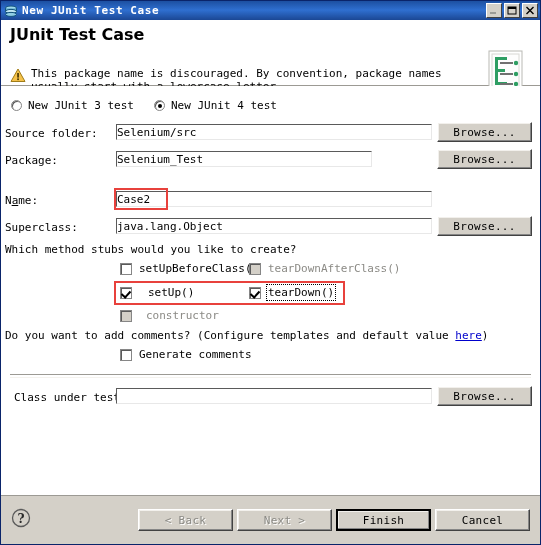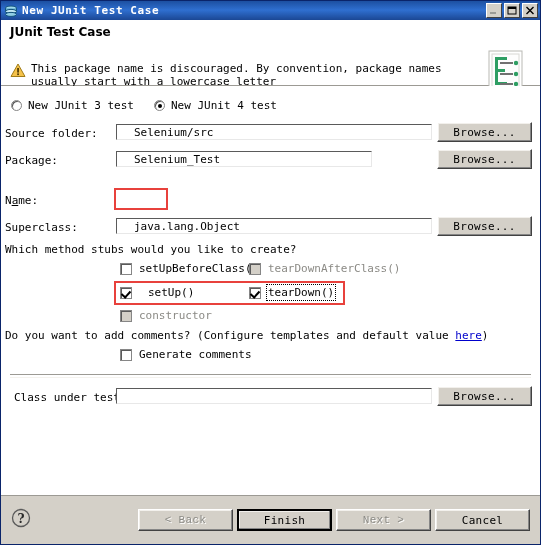--- a/index.html
+++ b/index.html
@@ -29,51 +29,51 @@
   }
   .tb-btn.dis{color:#808080;}
   .tb-btn svg{display:block;}
   
   .header{
     background:#ffffff;border-bottom:1px solid #9c9a94;
     height:66px;box-sizing:border-box;position:relative;padding:5px 8px 0 9px;
   }
   .header h1{
     margin:0;font-family:"DejaVu Sans","Liberation Sans",sans-serif;
-    font-size:12px;font-weight:bold;color:#000;letter-spacing:0px;
+    font-size:16px;font-weight:bold;color:#000;letter-spacing:0px;
   }
   .hdr-msg{display:flex;margin-top:23px;gap:5px;align-items:flex-start;}
   .warn-icon{flex:0 0 auto;margin-top:1px;}
   .hdr-msg-text{
     font-size:11px;line-height:13px;color:#000;max-width:420px;
     font-family:"DejaVu Sans Mono","Liberation Mono",monospace;
   }
   .hdr-art{position:absolute;right:10px;top:30px;}
   
   .body{position:relative;background:#ffffff;height:429px;box-sizing:border-box;
         padding:0 9px;}
   .lbl{font-size:11px;color:#000;font-family:"DejaVu Sans Mono","Liberation Mono",monospace;white-space:nowrap;}
   .lbl.dis{color:#8b8a85;}
   .u{text-decoration:underline;}
   .row{display:flex;align-items:center;position:absolute;}
   .field{
     background:#ffffff;border:1px solid #868686;border-top-color:#5a5a5a;
     border-left-color:#5a5a5a;border-right-color:#e8e8e8;border-bottom-color:#e8e8e8;
     height:16px;box-sizing:border-box;font-size:11px;color:#000;
-    padding:1px 2px 0 17px;line-height:14px;overflow:hidden;white-space:nowrap;
+    padding:1px 2px 0 0;line-height:14px;overflow:hidden;white-space:nowrap;
     font-family:"DejaVu Sans Mono","Liberation Mono",monospace;
   }
   .btn{
     background:#d4d0c8;border:1px solid #ffffff;border-right-color:#424242;
     border-bottom-color:#424242;box-shadow:inset -1px -1px 0 #868686, inset 1px 1px 0 #f2f0ec;
     font-size:11px;color:#000;height:20px;display:flex;align-items:center;justify-content:center;
     box-sizing:border-box;font-family:"DejaVu Sans Mono","Liberation Mono",monospace;
     letter-spacing:.3px;
   }
-  .btn.dis{color:#8b8a85;text-shadow:1px 1px 0 #ffffff;font-family:Liberation Mono, monospace;}
+  .btn.dis{color:#8b8a85;text-shadow:1px 1px 0 #ffffff;}
   .btn.default{border:2px solid #000000;box-shadow:none;}
   .btn.default .inner{
     width:100%;height:100%;display:flex;align-items:center;justify-content:center;
     box-shadow:inset -1px -1px 0 #868686, inset 1px 1px 0 #f2f0ec;box-sizing:border-box;
   }
   
   .radio{
     width:11px;height:11px;border-radius:50%;background:#fff;
     border:1px solid #868686;box-shadow:inset 1px 1px 0 #5a5a5a, 1px 1px 0 #ffffff;
     box-sizing:border-box;position:relative;flex:0 0 auto;
@@ -186,20 +186,21 @@
 
     <div class="lbl" style="position:absolute;left:4px;top:41px;">Source folder:</div>
     <div class="field" style="position:absolute;left:115px;top:38px;width:316px;">Selenium/src</div>
     <div class="btn" style="position:absolute;left:436px;top:36px;width:95px;">Browse...</div>
 
     <div class="lbl" style="position:absolute;left:4px;top:68px;">Package:</div>
     <div class="field" style="position:absolute;left:115px;top:65px;width:256px;">Selenium_Test</div>
     <div class="btn" style="position:absolute;left:436px;top:63px;width:95px;">Browse...</div>
 
     <div class="lbl" style="position:absolute;left:4px;top:108px;"><span>N</span><span class="u">a</span><span>me:</span></div>
+    <div class="field" style="position:absolute;left:115px;top:105px;width:316px;">Case2</div>
     <div class="redbox" style="left:113px;top:102px;width:54px;height:22px;"></div>
 
     <div class="lbl" style="position:absolute;left:4px;top:135px;">Superclass:</div>
     <div class="field" style="position:absolute;left:115px;top:132px;width:316px;">java.lang.Object</div>
     <div class="btn" style="position:absolute;left:436px;top:130px;width:95px;">Browse...</div>
 
     <div class="lbl" style="position:absolute;left:4px;top:157px;">Which method stubs would you like to create?</div>
 
     <div class="row" style="left:119px;top:176px;">
       <span class="cb"></span>
@@ -215,21 +216,21 @@
       <span class="lbl" style="margin-left:16px;">setUp()</span>
     </div>
     <div class="row" style="left:248px;top:200px;">
       <span class="cb on"></span>
       <span class="lbl focusdots" style="margin-left:7px;">tearDown()</span>
     </div>
     <div class="redbox" style="left:113px;top:195px;width:231px;height:24px;"></div>
 
     <div class="row" style="left:119px;top:223px;">
       <span class="cb dis"></span>
-      <span class="lbl dis" style="margin-left:7px;">constructor</span>
+      <span class="lbl dis" style="margin-left:14px;">constructor</span>
     </div>
 
     <div class="lbl" style="position:absolute;left:4px;top:243px;">
       <span>Do you want to add comments? (Configure templates and default value </span><span class="link">here</span><span>)</span>
     </div>
     <div class="row" style="left:119px;top:262px;">
       <span class="cb"></span>
       <span class="lbl" style="margin-left:7px;">Generate comments</span>
     </div>
 
@@ -242,20 +243,20 @@
 
   <div class="footer">
     <span class="help-icon">
       <svg width="20" height="20" viewBox="0 0 20 20">
         <circle cx="10" cy="10" r="8.5" fill="#d4d0c8" stroke="#5a5a5a" stroke-width="1.3"></circle>
         <text x="10" y="14.5" font-size="12" font-family="DejaVu Serif, serif" font-weight="bold" text-anchor="middle" fill="#2a2a2a">?</text>
       </svg>
     </span>
     <span class="footer-btns">
       <span class="btn dis">&lt; Back</span>
+      <span class="btn dis">Next &gt;</span>
       <span class="btn default">
           <span class="inner">Finish</span>
         </span>
-      <span class="btn dis">Next &gt;</span>
       <span class="btn">Cancel</span>
     </span>
   </div>
 </div>
 
 </body></html>

